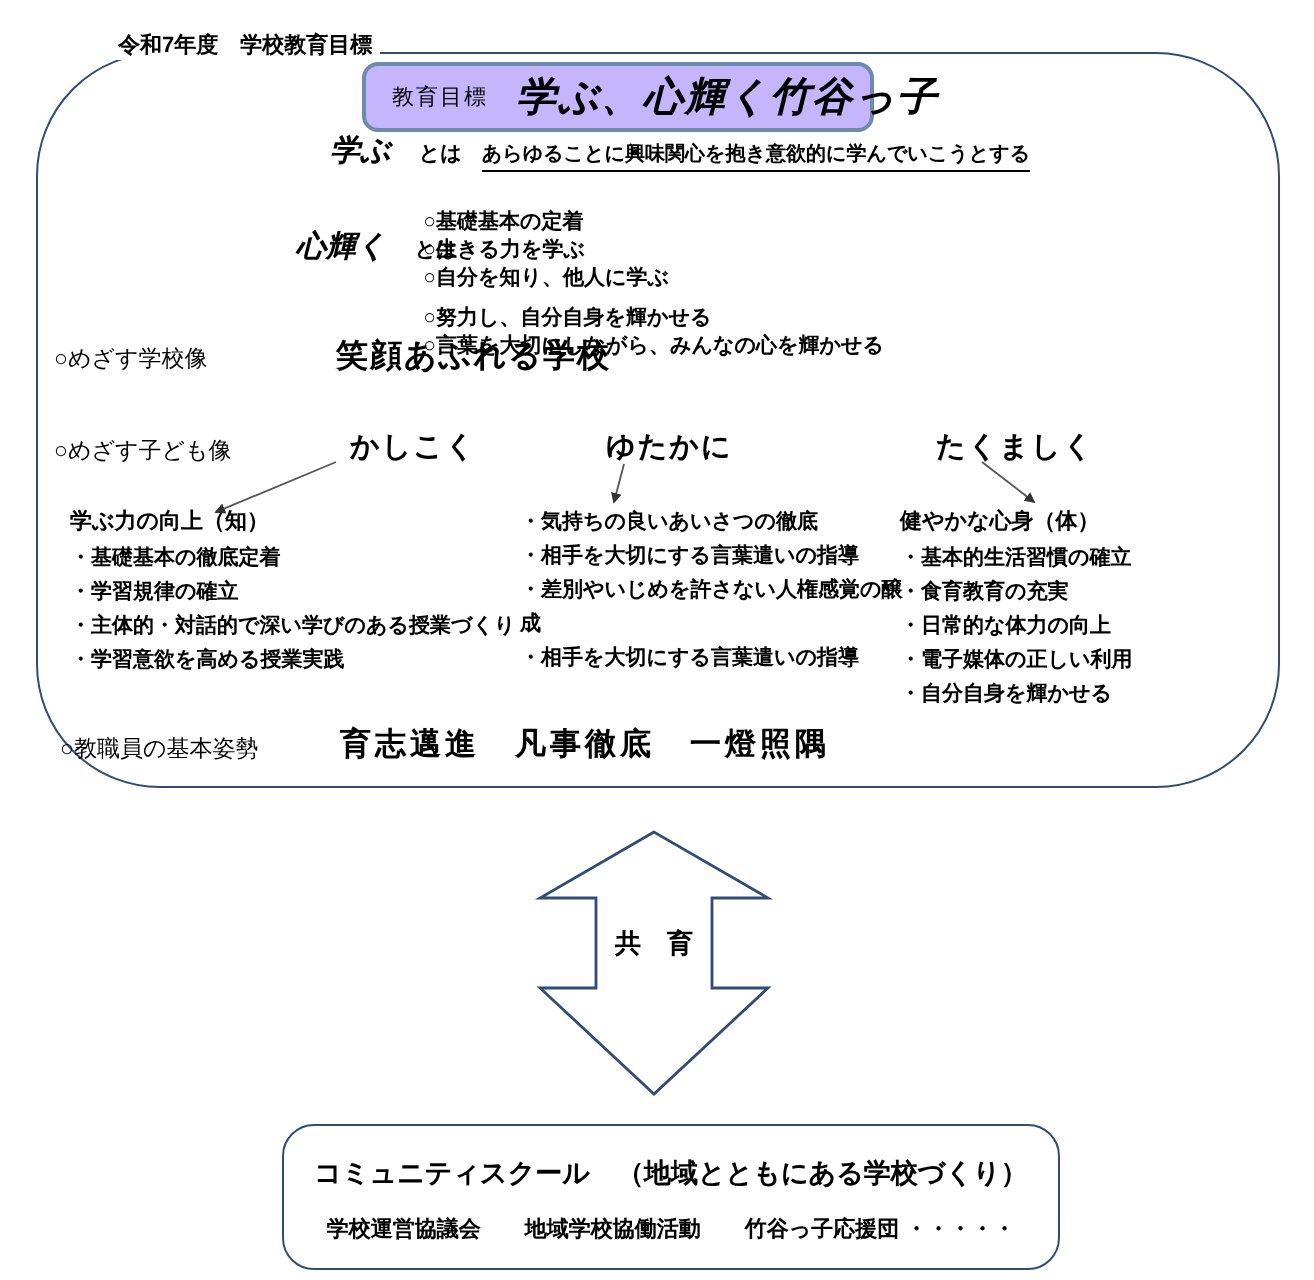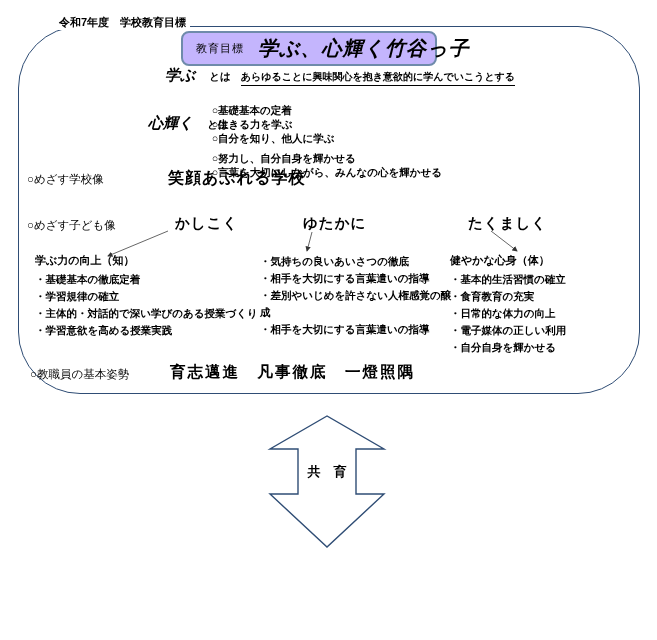--- a/index.html
+++ b/index.html
@@ -143,14 +143,18 @@
       </marker>
     </defs>
     <line x1="168" y1="231" x2="108" y2="256" stroke="#555" stroke-width="0.9" marker-end="url(#ah)"></line>
     <line x1="312" y1="232" x2="307" y2="251" stroke="#555" stroke-width="0.9" marker-end="url(#ah)"></line>
     <line x1="491" y1="231" x2="517" y2="251" stroke="#555" stroke-width="0.9" marker-end="url(#ah)"></line>
     <polygon points="327,416 270,449 298,449 298,494 270,494 327,547 384,494 356,494 356,449 384,449" fill="#ffffff" stroke="#2f4d75" stroke-width="1.4"></polygon>
   </svg>
 
   <div class="abs kyoiku-label">共　育</div>
 
+  <div class="abs community-box">
+    <div class="abs community-title">コミュニティスクール　（地域とともにある学校づくり）</div>
+    <div class="abs community-members">学校運営協議会　　地域学校協働活動　　竹谷っ子応援団 ・・・・・</div>
+  </div>
 
 </div>
 
 </body></html>

